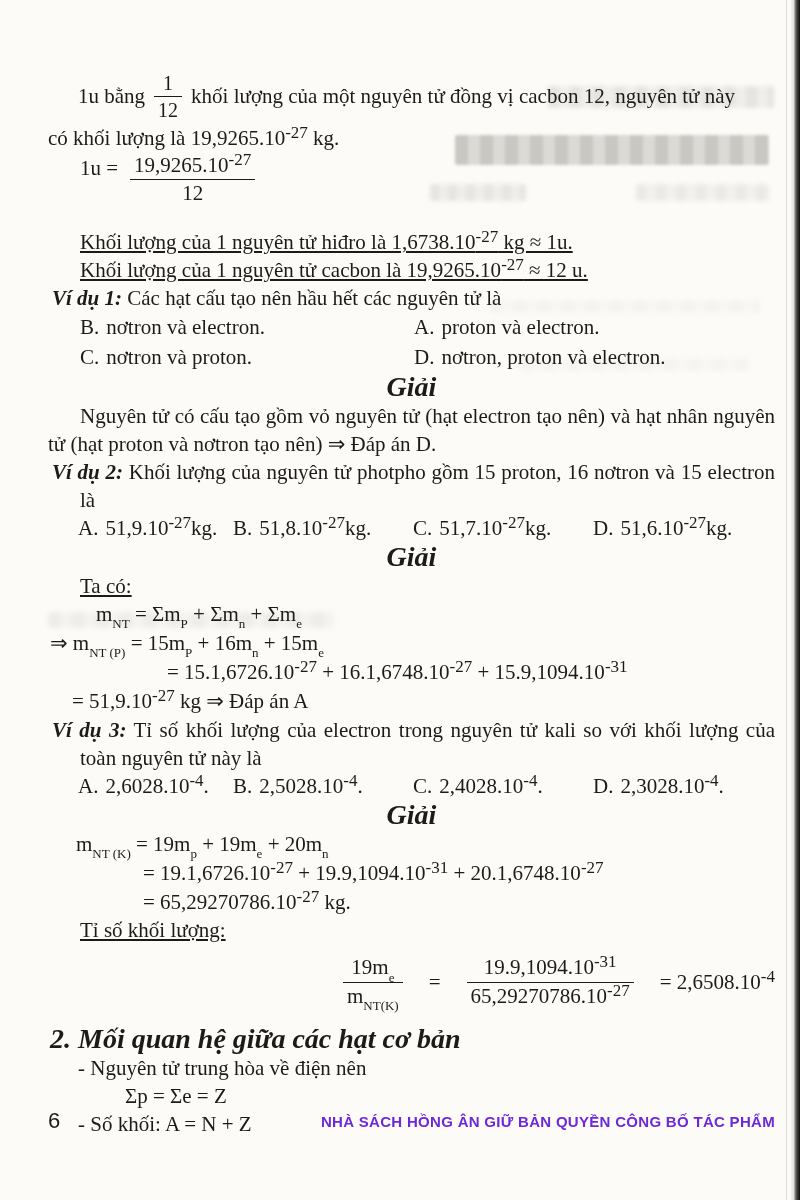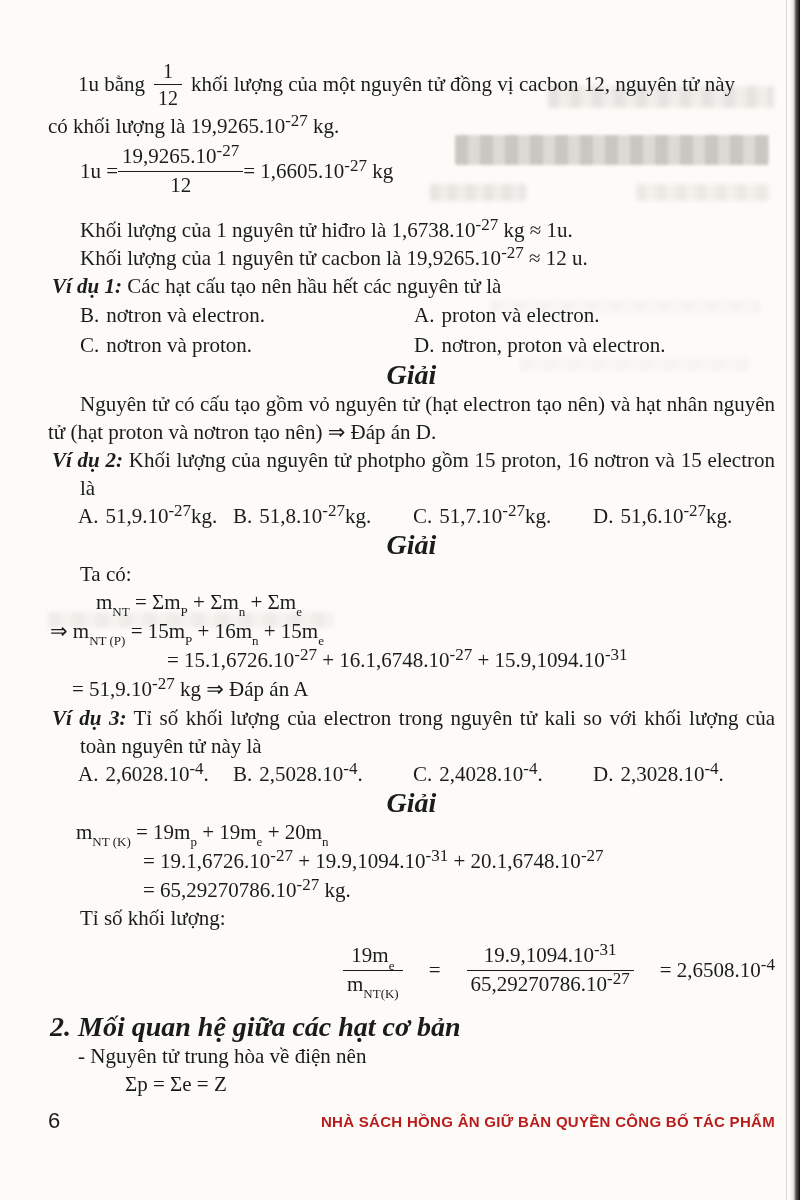--- a/index.html
+++ b/index.html
@@ -12,53 +12,53 @@
   
   .ghost{position:absolute;filter:blur(2px);border-radius:2px;pointer-events:none;}
   .g1{left:548px;top:86px;width:226px;height:22px;background:repeating-linear-gradient(90deg,#c2c0bb 0 11px,#dddbd6 11px 22px);opacity:.38;}
   .g2{left:455px;top:135px;width:314px;height:30px;background:repeating-linear-gradient(90deg,#aaa8a2 0 13px,#c8c6c1 13px 25px);opacity:.62;filter:blur(1.4px);}
   .g3{left:430px;top:184px;width:96px;height:17px;background:repeating-linear-gradient(90deg,#bdbbb6 0 9px,#d8d6d1 9px 18px);opacity:.34;}
   .g4{left:636px;top:184px;width:134px;height:17px;background:repeating-linear-gradient(90deg,#c0beb9 0 10px,#dad8d3 10px 20px);opacity:.28;}
   .g5{left:48px;top:612px;width:286px;height:16px;background:repeating-linear-gradient(90deg,#c6c4bf 0 12px,#dedcd7 12px 24px);opacity:.25;}
   .g6{left:490px;top:300px;width:270px;height:13px;background:repeating-linear-gradient(90deg,#cfcdc8 0 12px,#e2e0db 12px 24px);opacity:.16;}
   .g7{left:520px;top:358px;width:230px;height:13px;background:repeating-linear-gradient(90deg,#cfcdc8 0 12px,#e2e0db 12px 24px);opacity:.14;}
 
-  .content{position:absolute;left:48px;top:4px;width:727px;padding-top:52px;font-size:21px;line-height:28px;}
+  .content{position:absolute;left:48px;top:16px;width:727px;padding-top:52px;font-size:21px;line-height:28px;}
   p{margin:0;}
   sup{font-size:17px;line-height:0;position:relative;top:1px;}
   sub{font-size:13px;line-height:0;position:relative;bottom:-2px;margin-top:12px;}
 
   .p-intro1{display:flex;align-items:center;height:56px;padding-left:30px;gap:9px;white-space:nowrap;}
   .frac{display:inline-flex;flex-direction:column;align-items:center;text-align:center;line-height:1.1;vertical-align:middle;}
   .frac .fbar{align-self:stretch;height:0;border-top:1.6px solid #1b1b1a;margin:2px 0;}
   .fnum,.fden{padding:0 4px;white-space:nowrap;}
   .frac-small{font-size:20px;}
 
-  .formula-row{display:flex;align-items:center;height:58px;padding-left:32px;gap:0;white-space:nowrap;margin:2px 0 16px 0;}
+  .formula-row{display:flex;height:58px;padding-left:32px;gap:12px;white-space:nowrap;margin:2px 0 16px 0;}
 
-  .pl32{padding-left:32px;} .pl30{padding-left:30px;} .pl2{padding-left:2px;}
+  .pl32{padding-left:32px;text-decoration:underline;} .pl30{padding-left:30px;} .pl2{padding-left:2px;}
   .pl24{padding-left:24px;} .pl28{padding-left:28px;} .pl48{padding-left:48px;}
   .pl95{padding-left:95px;} .pl119{padding-left:119px;} .pl77{padding-left:77px;}
   .mt8{margin-top:8px;} .lh30{line-height:30px;}
 
   .ex-q{margin-left:32px;text-indent:-28px;text-align:justify;}
   .ex-label{font-weight:bold;font-style:italic;}
   .opt-grid{display:grid;grid-template-columns:334px 1fr;padding-left:32px;line-height:30px;}
   .opt-row{display:flex;padding-left:30px;line-height:28px;white-space:nowrap;}
   .opt-row .o1{width:155px;} .opt-row .o2{width:180px;} .opt-row .o3{width:180px;}
   .okey{margin-right:7px;}
   .giai{text-align:center;font-weight:bold;font-style:italic;font-size:28px;line-height:30px;}
   .sol-p{text-indent:32px;text-align:justify;}
   .eq{white-space:nowrap;}
   .ratio-row{display:flex;align-items:center;height:76px;padding-left:64px;gap:26px;white-space:nowrap;justify-content:flex-end;}
   .sec-head{font-weight:bold;font-style:italic;font-size:28px;line-height:30px;padding-left:2px;margin-top:4px;}
 
   .footer{position:absolute;left:48px;right:25px;top:1108px;display:flex;justify-content:space-between;align-items:center;}
   .pagenum{font-family:"Liberation Sans", sans-serif;font-size:22px;color:#1b1b1a;}
-  .pub{font-family:"Liberation Sans", sans-serif;font-weight:bold;font-size:15px;letter-spacing:.3px;color:#b91c1c;}
+  .pub{font-family:"Liberation Sans", sans-serif;font-weight:bold;font-size:15px;letter-spacing:.3px;color:#6d28d9;}
 </style>
 </head>
 <body>
 
 <div class="page">
 
   <div class="ghost g1"></div>
   <div class="ghost g2"></div>
   <div class="ghost g3"></div>
   <div class="ghost g4"></div>
@@ -82,21 +82,20 @@
 
     <p><span>có khối lượng là 19,9265.10</span><sup>-27</sup><span> kg.</span></p>
 
     <div class="formula-row">
       <span>1u =</span>
       <span class="frac">
         <span class="fnum"><span>19,9265.10</span><sup>-27</sup></span>
         <span class="fbar"></span>
         <span class="fden">12</span>
       </span>
-      <span><span>= 1,6605.10</span><sup>-27</sup><span> kg</span></span>
     </div>
 
     <p class="pl32 mt8"><span>Khối lượng của 1 nguyên tử hiđro là 1,6738.10</span><sup>-27</sup><span> kg ≈ 1u.</span></p>
     <p class="pl32"><span>Khối lượng của 1 nguyên tử cacbon là 19,9265.10</span><sup>-27</sup><span> ≈ 12 u.</span></p>
 
     <p class="ex-q"><span class="ex-label">Ví dụ 1:</span> <span>Các hạt cấu tạo nên hầu hết các nguyên tử là</span></p>
     <div class="opt-grid">
       <span class="opt"><span class="okey">B.</span><span>nơtron và electron.</span></span>
       <span class="opt"><span class="okey">A.</span><span>proton và electron.</span></span>
       <span class="opt"><span class="okey">C.</span><span>nơtron và proton.</span></span>
@@ -143,20 +142,21 @@
         <span class="fnum"><span>19.9,1094.10</span><sup>-31</sup></span>
         <span class="fbar"></span>
         <span class="fden"><span>65,29270786.10</span><sup>-27</sup></span>
       </span>
       <span><span>= 2,6508.10</span><sup>-4</sup></span>
     </div>
 
     <p class="sec-head">2. Mối quan hệ giữa các hạt cơ bản</p>
     <p class="pl30">- Nguyên tử trung hòa về điện nên</p>
     <p class="pl77">Σp = Σe = Z</p>
+    <p class="pl30">- Số khối: A = N + Z</p>
 
   </main>
 
   <footer class="footer">
     <span class="pagenum">6</span>
     <span class="pub">NHÀ SÁCH HỒNG ÂN GIỮ BẢN QUYỀN CÔNG BỐ TÁC PHẨM</span>
   </footer>
 
 </div>
 

